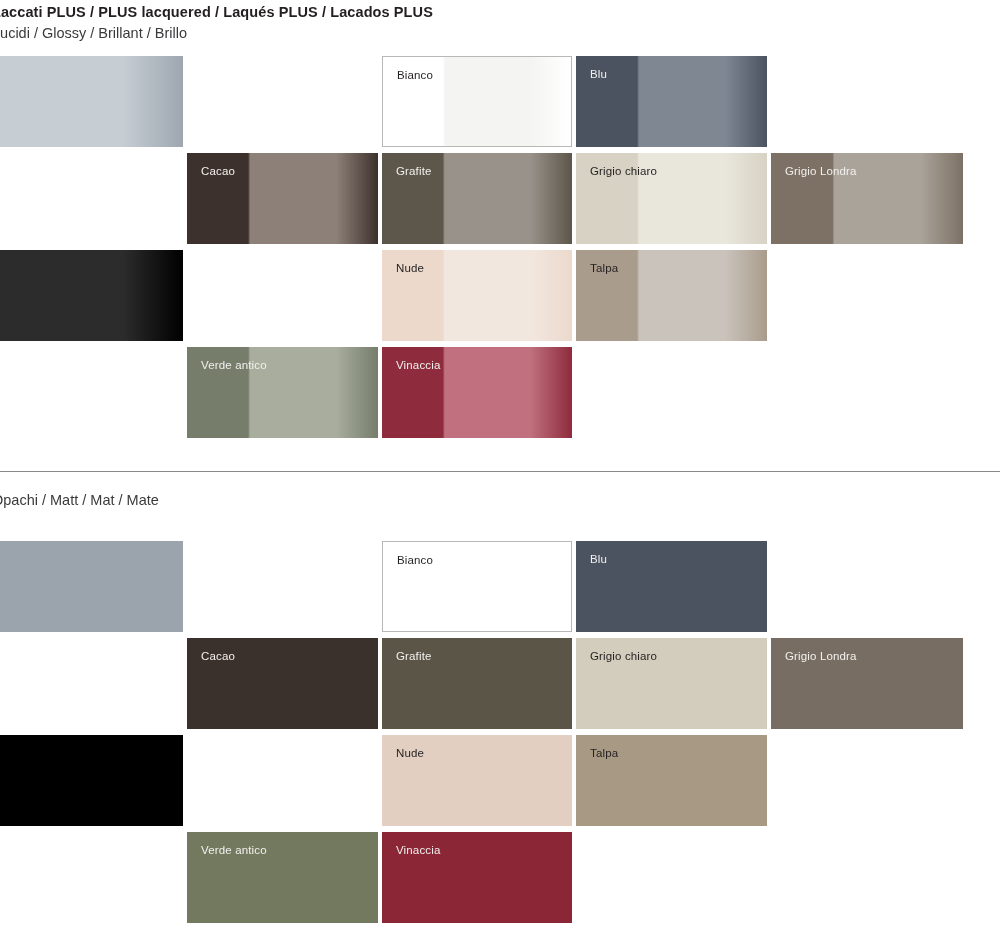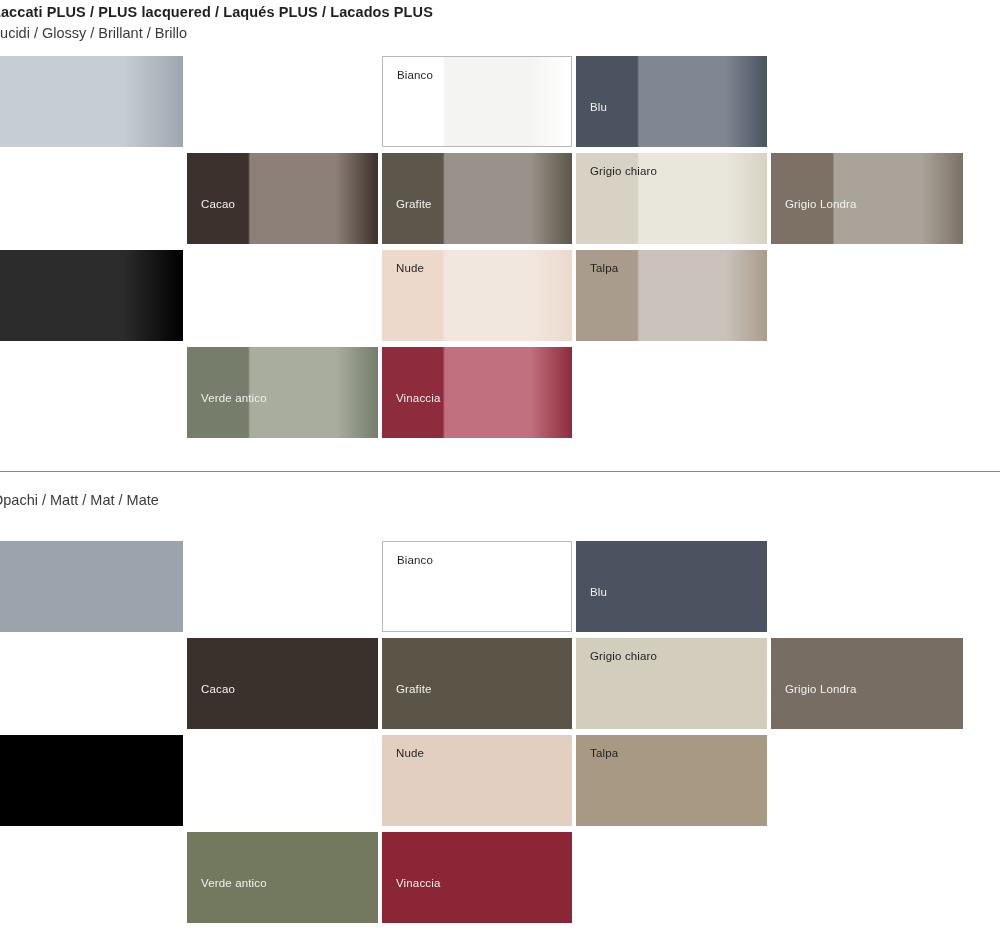--- a/index.html
+++ b/index.html
@@ -65,21 +65,21 @@
     position: absolute;
     top: 11px;
     left: 14px;
     font-size: 11.5px;
     line-height: 14px;
     letter-spacing: .15px;
     white-space: nowrap;
     pointer-events: none;
   }
   .label-dark  { color: #231f20; }
-  .label-light { color: #f2f0ee; margin-top: 33px; }
+  .label-light { color: #f2f0ee; }
 
   
   .swatch.framed {
     border: 1px solid #b9b8b6;
   }
 </style>
 </head>
 <body>
 
 <div class="heading-block" style="top:2px;">

